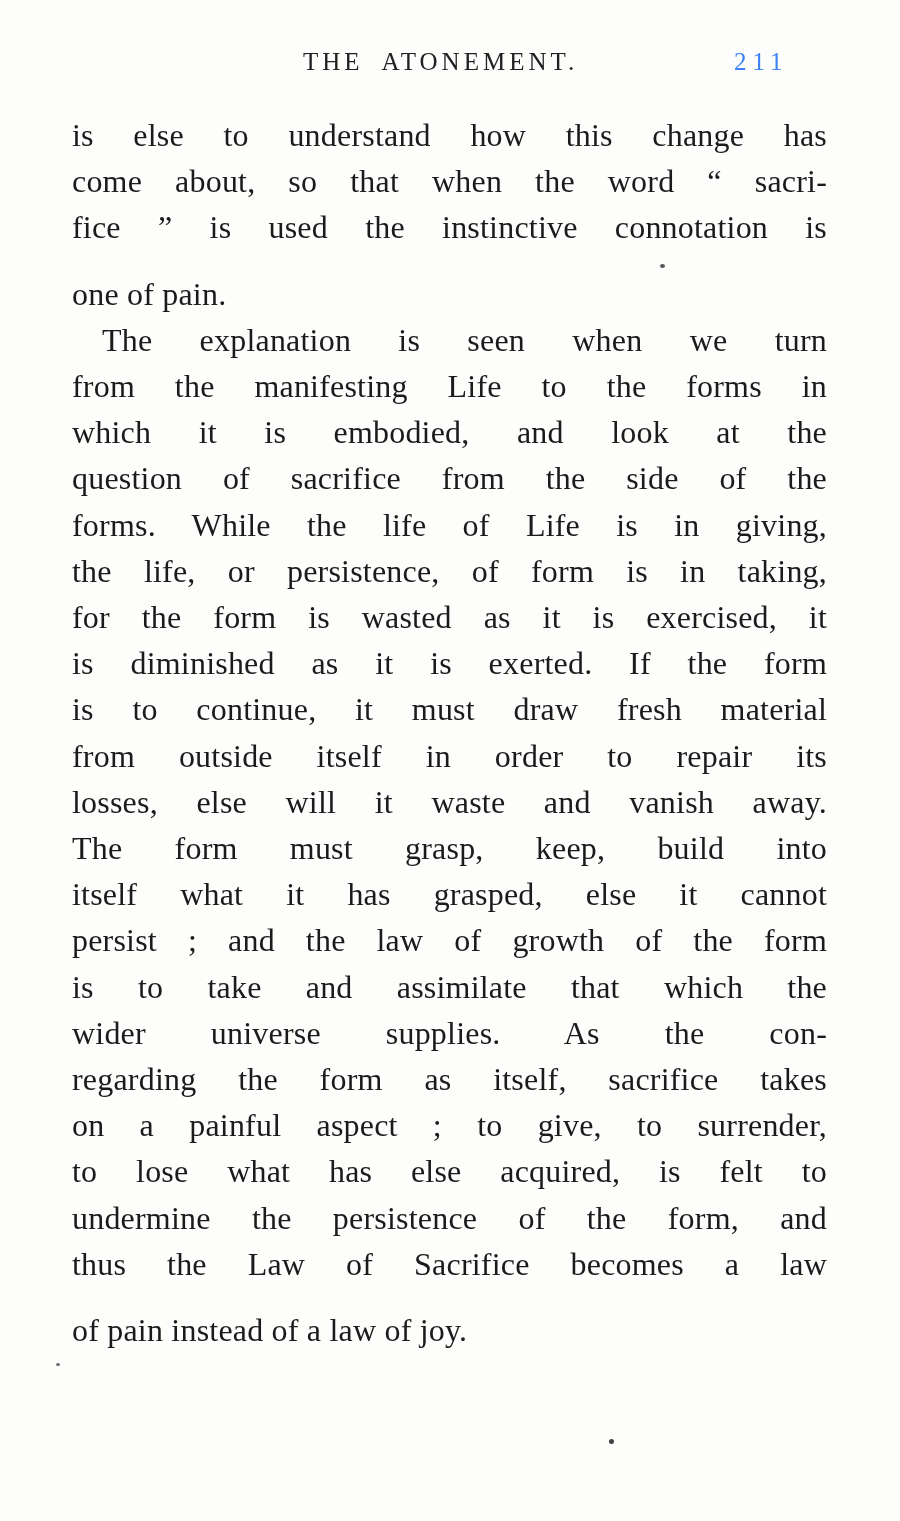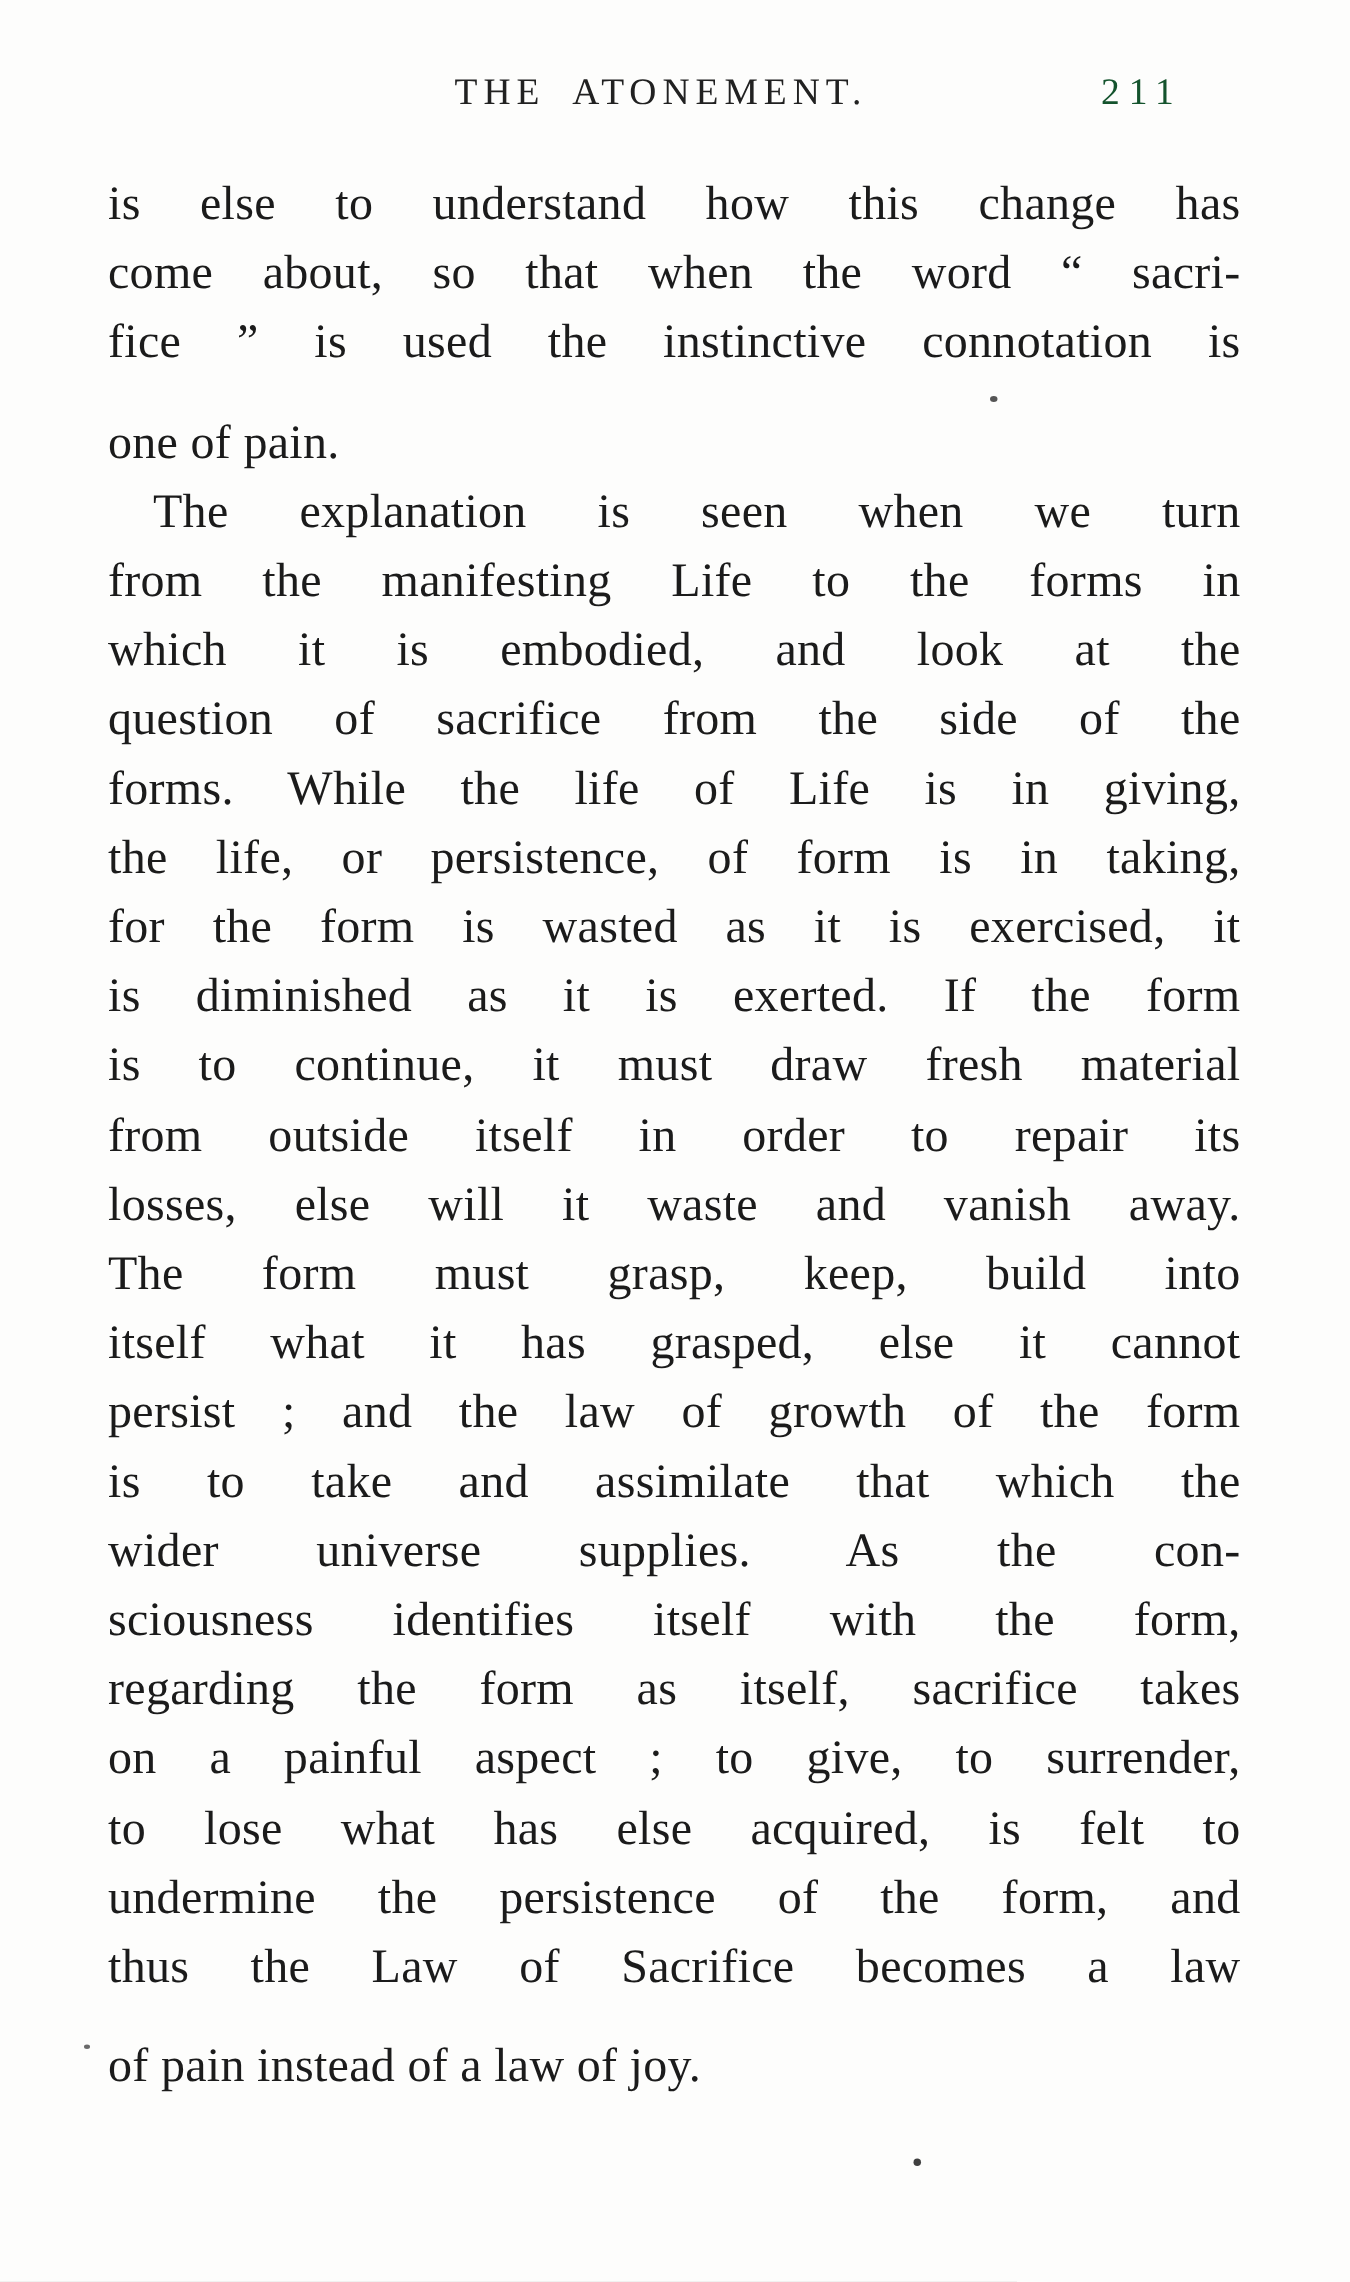--- a/index.html
+++ b/index.html
@@ -35,21 +35,21 @@
     white-space: nowrap;
     color: #212121;
   }
   .page-number {
     position: absolute;
     left: 734px;
     top: 0;
     font-size: 25px;
     letter-spacing: 6px;
     white-space: nowrap;
-    color: #14532d;
+    color: #3b82f6;
   }
   .body-text {
     position: absolute;
     left: 72px;
     top: 112px;
     width: 755px;
   }
   .line {
     font-size: 32px;
     line-height: 46.2px;
@@ -99,21 +99,20 @@
     <div class="line">for the form is wasted as it is exercised, it</div>
     <div class="line">is diminished as it is exerted. If the form</div>
     <div class="line">is to continue, it must draw fresh material</div>
     <div class="line">from outside itself in order to repair its</div>
     <div class="line">losses, else will it waste and vanish away.</div>
     <div class="line">The form must grasp, keep, build into</div>
     <div class="line">itself what it has grasped, else it cannot</div>
     <div class="line">persist ; and the law of growth of the form</div>
     <div class="line">is to take and assimilate that which the</div>
     <div class="line">wider universe supplies. As the con-</div>
-    <div class="line">sciousness identifies itself with the form,</div>
     <div class="line">regarding the form as itself, sacrifice takes</div>
     <div class="line">on a painful aspect ; to give, to surrender,</div>
     <div class="line">to lose what has else acquired, is felt to</div>
     <div class="line">undermine the persistence of the form, and</div>
     <div class="line">thus the Law of Sacrifice becomes a law</div>
     <div class="line para-end">of pain instead of a law of joy.</div>
   </div>
 
   <div class="speck speck-1"></div>
   <div class="speck speck-2"></div>

